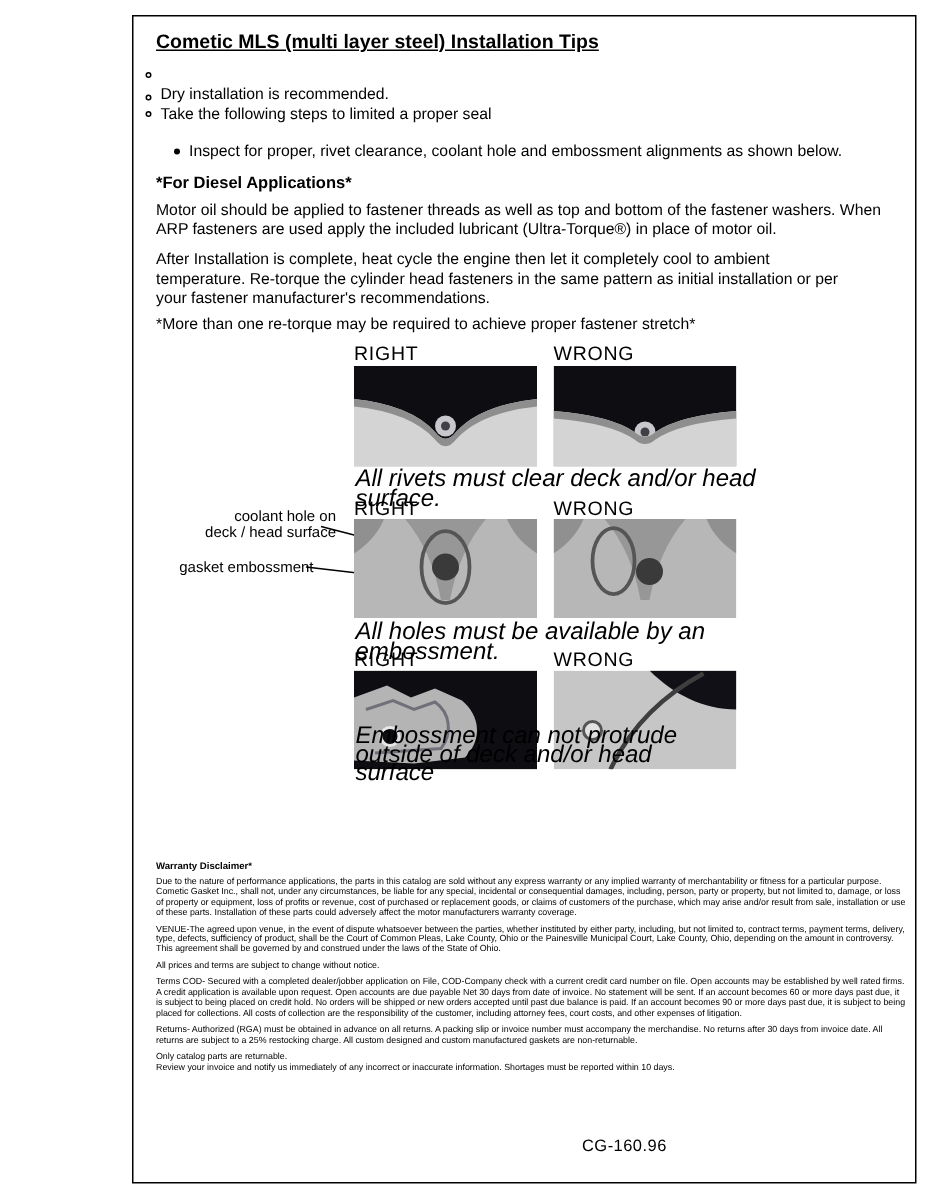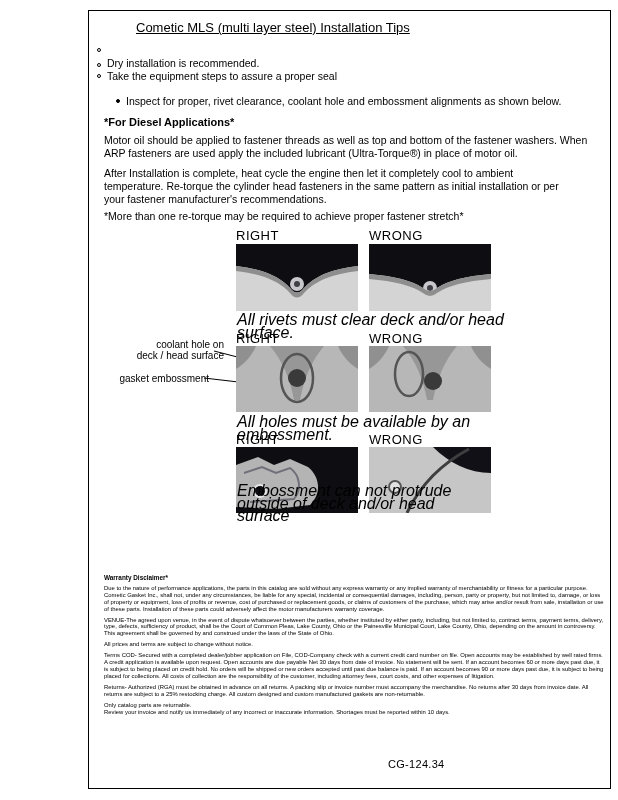--- a/index.html
+++ b/index.html
@@ -9,21 +9,21 @@
     font-family:"Liberation Sans", sans-serif;
     color:#000;
     position:relative;
     overflow:hidden;
   }
   .page { position:absolute; left:0; top:0; width:618px; height:800px; background:#fff; }
   .frame { position:absolute; left:88px; top:10px; width:523px; height:779px; border:1px solid #000; }
   .abs { position:absolute; }
   .title {
     left:104px; top:20px; width:480px;
-    font-size:13px; font-weight:normal; text-decoration:underline;margin-left:32px;
+    font-size:13px; font-weight:bold; text-decoration:underline;
   }
   .tip { display:flex; align-items:flex-start; gap:6px; font-size:10.5px; line-height:12px; }
   .marker-open, .marker-filled {
     width:4px; height:4px; border-radius:50%; margin-top:3.5px; flex:0 0 auto;
     border:1px solid #000;
   }
   .marker-filled { background:#000; }
   .heading { font-size:11px; font-weight:bold; }
   .body-text { font-size:10.5px; line-height:13px; }
   .diag-label { width:122px; text-align:left; font-size:13px; letter-spacing:0.5px; }
@@ -48,21 +48,21 @@
 
   <div class="abs tip" style="left:97px; top:44px; width:470px;">
     <span class="marker-open"></span>
   </div>
   <div class="abs tip" style="left:97px; top:57px; width:470px;align-items:center;">
     <span class="marker-open"></span>
     <span>Dry installation is recommended.</span>
   </div>
   <div class="abs tip" style="left:97px; top:70px; width:470px;">
     <span class="marker-open"></span>
-    <span>Take the equipment steps to assure a proper seal</span>
+    <span>Take the following steps to limited a proper seal</span>
   </div>
   <div class="abs tip" style="left:116px; top:95px; width:480px;">
     <span class="marker-filled"></span>
     <span>Inspect for proper, rivet clearance, coolant hole and embossment alignments as shown below.</span>
   </div>
 
   <div class="abs heading" style="left:104px; top:116px;">*For Diesel Applications*</div>
   <div class="abs body-text" style="left:104px; top:134px; width:494px;">Motor oil should be applied to fastener threads as well as top and bottom of the fastener washers. When ARP fasteners are used apply the included lubricant (Ultra-Torque®) in place of motor oil.</div>
   <div class="abs body-text" style="left:104px; top:210px; width:480px;">*More than one re-torque may be required to achieve proper fastener stretch*</div>
   <div class="abs body-text" style="left:104px; top:167px; width:468px;">After Installation is complete, heat cycle the engine then let it completely cool to ambient temperature. Re-torque the cylinder head fasteners in the same pattern as initial installation or per your fastener manufacturer's recommendations.</div>
@@ -148,15 +148,15 @@
     <div class="fp-heading">Warranty Disclaimer*</div>
     <p>Due to the nature of performance applications, the parts in this catalog are sold without any express warranty or any implied warranty of merchantability or fitness for a particular purpose.  Cometic Gasket Inc., shall not, under any circumstances, be liable for any special, incidental or consequential damages, including, person, party or property, but not limited to, damage, or loss of property or equipment, loss of profits or revenue, cost of purchased or replacement goods, or claims of customers of the purchase, which may arise and/or result from sale, installation or use of these parts.  Installation of these parts could adversely affect the motor manufacturers warranty coverage.</p>
     <p>VENUE-The agreed upon venue, in the event of dispute whatsoever between the parties, whether instituted by either party, including, but not limited to, contract terms, payment terms, delivery, type, defects, sufficiency of product, shall be the Court of Common Pleas, Lake County, Ohio or the Painesville Municipal Court, Lake County, Ohio, depending on the amount in controversy. This agreement shall be governed by and construed under the laws of the State of Ohio.</p>
     <p>All prices and terms are subject to change without notice.</p>
     <p>Terms COD- Secured with a completed dealer/jobber application on File, COD-Company check with a current credit card number on file.  Open accounts may be established by well rated firms.  A credit application is available upon request.  Open accounts are due payable Net 30 days from date of invoice.  No statement will be sent.  If an account becomes 60 or more days past due, it is subject to being placed on credit hold.  No orders will be shipped or new orders accepted until past due balance is paid.  If an account becomes 90 or more days past due, it is subject to being placed for collections.  All costs of collection are the responsibility of the customer, including attorney fees, court costs, and other expenses of litigation.</p>
     <p>Returns- Authorized (RGA) must be obtained in advance on all returns.  A packing slip or invoice number must accompany the merchandise.  No returns after 30 days from invoice date.  All returns are subject to a 25% restocking charge.  All custom designed and custom manufactured gaskets are non-returnable.</p>
     <p class="no-gap">Only catalog parts are returnable.</p>
     <p>Review your invoice and notify us immediately of any incorrect or inaccurate information.  Shortages must be reported within 10 days.</p>
   </div>
 
-  <div class="abs footer-code" style="left:388px; top:758px;">CG-124.34</div>
+  <div class="abs footer-code" style="left:388px; top:758px;">CG-160.96</div>
 
 </div>
 
 </body></html>

